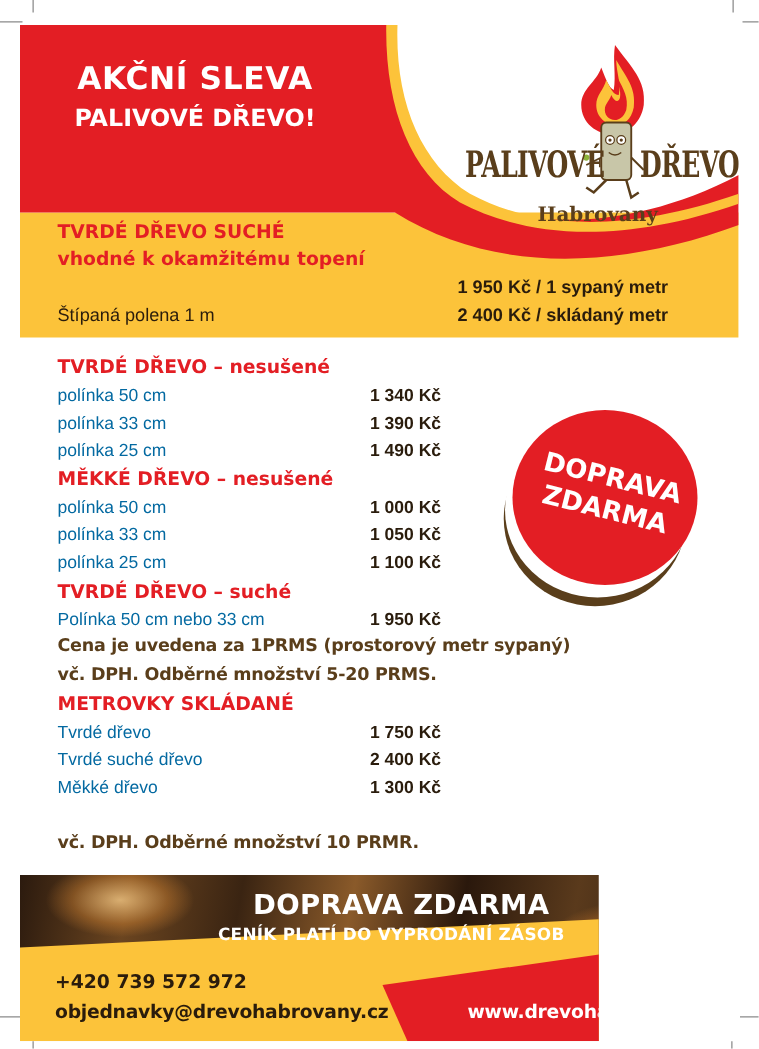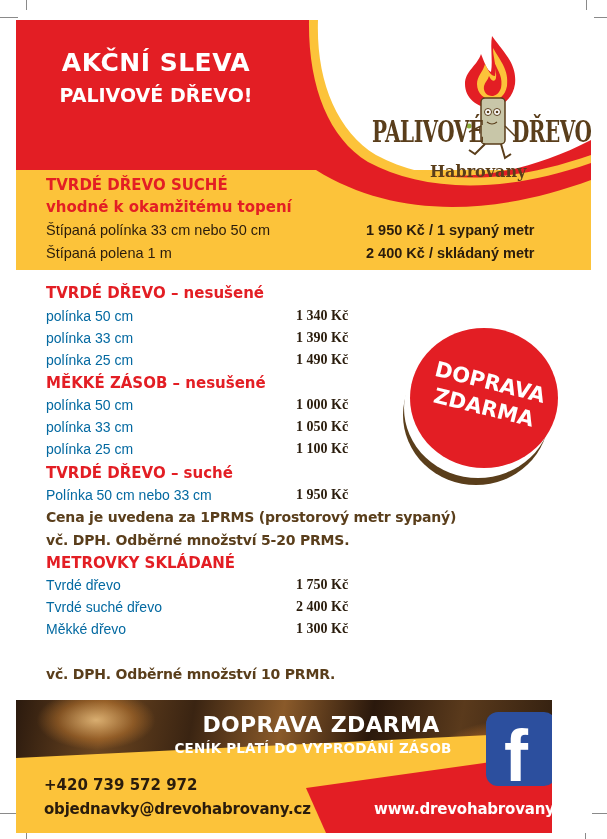--- a/index.html
+++ b/index.html
@@ -20,28 +20,28 @@
     .logo-word { position: absolute; font-family: "DejaVu Serif", serif; font-weight: bold; color: #5a3e1b; font-size: 20px; letter-spacing: -0.5px; transform: scaleY(1.45); transform-origin: top left; }
     .logo-word.left { left: 0; top: 78px; }
     .logo-word.right { left: 140px; top: 78px; }
     .logo-sub { position: absolute; left: 58px; top: 126px; font-family: "DejaVu Serif", serif; font-weight: bold; color: #5a3e1b; font-size: 16px; }
     .y-title { position: absolute; left: 30px; color: #e31e24; font-weight: bold; font-size: 15px; font-family: "DejaVu Sans", sans-serif; }
     .y-row { position: absolute; left: 30px; font-size: 14.5px; color: #2a1c0c; }
     .y-price { position: absolute; left: 350px; font-size: 14.5px; font-weight: bold; color: #2a1c0c; }
 
     .sec-title { position: absolute; left: 30px; color: #e31e24; font-weight: bold; font-size: 15px; font-family: "DejaVu Sans", sans-serif; }
     .row-label { position: absolute; left: 30px; font-size: 14px; color: #0369a1; }
-    .row-price { position: absolute; left: 280px; font-size: 14px; font-weight: bold; color: #2a1c0c; font-family: Liberation Serif, serif; }
+    .row-price { position: absolute; left: 280px; font-size: 14px; font-weight: bold; color: #2a1c0c; }
     .note { position: absolute; left: 30px; font-size: 14px; font-weight: bold; color: #5a3e1b; font-family: "DejaVu Sans", sans-serif; letter-spacing: -0.2px; }
 
     .badge { position: absolute; left: 380px; top: 300px; width: 170px; height: 170px; }
     .badge-text { position: absolute; left: 0; top: 0; width: 170px; height: 150px; display: flex; flex-direction: column; align-items: center; justify-content: center; color: #fff; font-weight: bold; font-family: "DejaVu Sans", sans-serif; font-size: 21px; line-height: 26px; transform: rotate(14deg); }
 
     
-    .footer { position: absolute; left: 0; top: 680px; width: 536px; height: 133px; overflow: hidden; padding-left: 40px; }
+    .footer { position: absolute; left: 0; top: 680px; width: 463px; height: 133px; overflow: hidden; padding-left: 40px; }
     .f-dark { position: absolute; left: 0; top: 0; width: 575px; height: 133px; background: linear-gradient(100deg, #2b1a0e 0%, #6b4520 15%, #3a2412 30%, #8a5a2a 45%, #2a180c 60%, #5a3a1c 75%, #1e120a 100%); }
     .f-glow1 { position: absolute; left: 20px; top: -10px; width: 120px; height: 60px; background: radial-gradient(ellipse at center, rgba(255,210,140,0.75) 0%, rgba(255,160,60,0.3) 45%, rgba(0,0,0,0) 70%); }
     .f-glow2 { position: absolute; left: 420px; top: 20px; width: 150px; height: 70px; background: radial-gradient(ellipse at center, rgba(255,220,150,0.7) 0%, rgba(255,150,50,0.25) 50%, rgba(0,0,0,0) 70%); }
     .f-svg { position: absolute; left: 0; top: 0; }
     .f-title { position: absolute; left: 170px; top: 12px; width: 270px; text-align: center; color: #fff; font-weight: bold; font-size: 22px; font-family: "DejaVu Sans", sans-serif; letter-spacing: 0.3px; }
     .f-sub { position: absolute; left: 132px; top: 40px; width: 330px; text-align: center; color: #fff; font-weight: bold; font-size: 13.5px; font-family: "DejaVu Sans", sans-serif; letter-spacing: 0.2px; }
     .f-phone { position: absolute; left: 28px; top: 76px; color: #2a1c0c; font-weight: bold; font-size: 15px; font-family: "DejaVu Sans", sans-serif; }
     .f-email { position: absolute; left: 28px; top: 100px; color: #2a1c0c; font-weight: bold; font-size: 15px; font-family: "DejaVu Sans", sans-serif; letter-spacing: -0.2px; }
     .f-web { position: absolute; left: 358px; top: 100px; color: #fff; font-weight: bold; font-size: 15px; font-family: "DejaVu Sans", sans-serif; letter-spacing: -0.2px; }
     .fb { position: absolute; left: 470px; top: 12px; width: 70px; height: 74px; background: #2c4f9e; border-radius: 12px; overflow: hidden; }
@@ -97,34 +97,33 @@
       <path d="M28,108 L18,118 L12,114" stroke="#5a3e1b" stroke-width="2" fill="none"></path>
       <path d="M44,108 L48,122 L54,118" stroke="#5a3e1b" stroke-width="2" fill="none"></path>
     </svg>
     <div class="logo-word left">PALIVOVÉ</div>
     <div class="logo-word right">DŘEVO</div>
     <div class="logo-sub">Habrovany</div>
   </div>
 
   <div class="y-title" style="top:156px;">TVRDÉ DŘEVO SUCHÉ</div>
   <div class="y-title" style="top:178px;">vhodné k okamžitému topení</div>
-  <div class="y-row" style="top:202px;">Štípaná polínka 33 cm nebo 50 cm</div>
   <div class="y-price" style="top:202px;">1 950 Kč / 1 sypaný metr</div>
   <div class="y-row" style="top:225px;">Štípaná polena 1 m</div>
   <div class="y-price" style="top:225px;">2 400 Kč / skládaný metr</div>
 
   <div class="sec-title" style="top:264px;">TVRDÉ DŘEVO – nesušené</div>
   <div class="row-label" style="top:288px;">polínka 50 cm</div>
   <div class="row-price" style="top:288px;">1 340 Kč</div>
   <div class="row-label" style="top:310px;">polínka 33 cm</div>
   <div class="row-price" style="top:310px;">1 390 Kč</div>
   <div class="row-label" style="top:332px;">polínka 25 cm</div>
   <div class="row-price" style="top:332px;">1 490 Kč</div>
 
-  <div class="sec-title" style="top:354px;">MĚKKÉ ZÁSOB – nesušené</div>
+  <div class="sec-title" style="top:354px;">MĚKKÉ DŘEVO – nesušené</div>
   <div class="row-label" style="top:377px;">polínka 50 cm</div>
   <div class="row-price" style="top:377px;">1 000 Kč</div>
   <div class="row-label" style="top:399px;">polínka 33 cm</div>
   <div class="row-price" style="top:399px;">1 050 Kč</div>
   <div class="row-label" style="top:421px;">polínka 25 cm</div>
   <div class="row-price" style="top:421px;">1 100 Kč</div>
 
   <div class="sec-title" style="top:444px;">TVRDÉ DŘEVO – suché</div>
   <div class="row-label" style="top:467px;">Polínka 50 cm nebo 33 cm</div>
   <div class="row-price" style="top:467px;">1 950 Kč</div>

